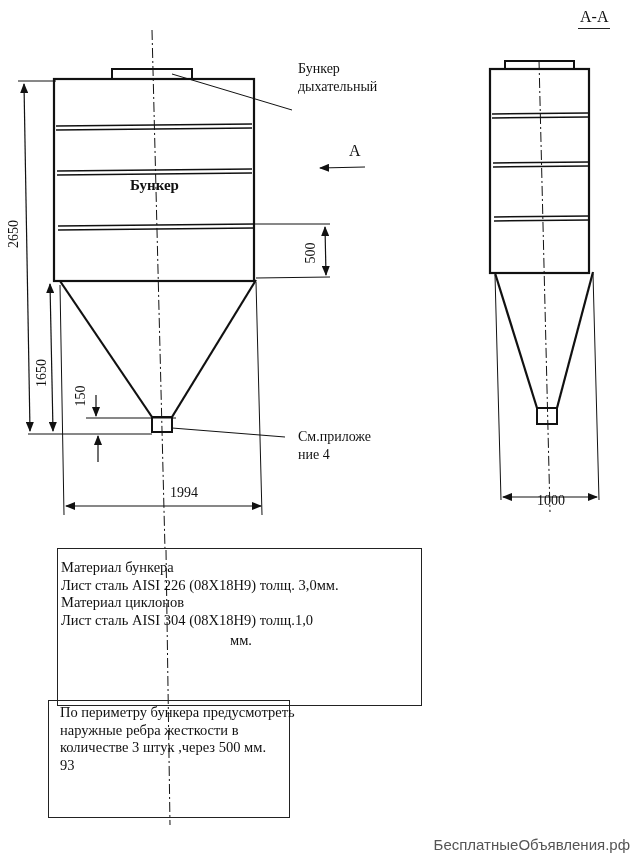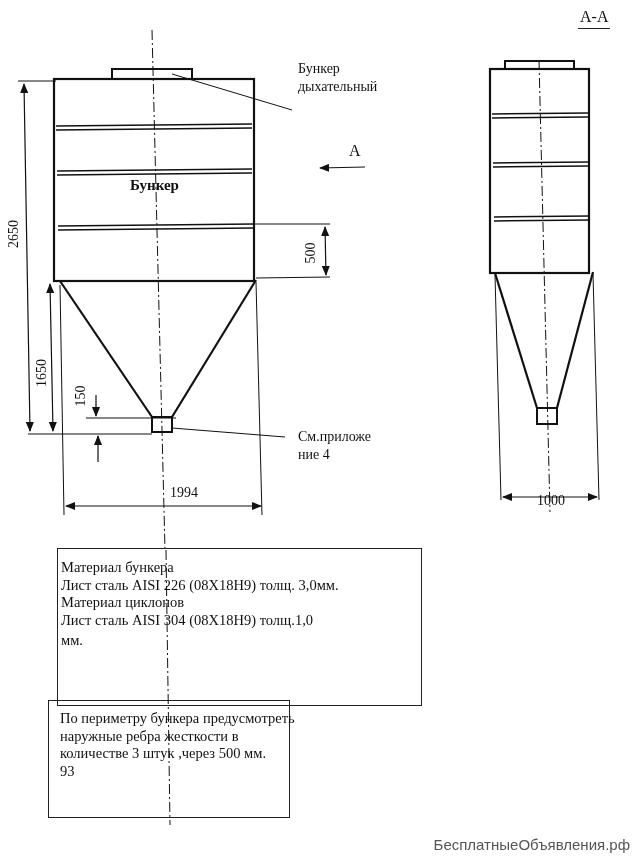--- a/index.html
+++ b/index.html
@@ -104,23 +104,23 @@
 <div class="lbl" style="left:170px;top:484px;">1994</div>
 
 <div class="sect-title" style="left:566px;top:8px;">А-А</div>
 <div class="lbl" style="left:537px;top:476px;margin-top:16px;">1000</div>
 
 <div class="box" style="left:57px;top:520px;width:365px;height:158px;padding:10px 0 0 3px;margin-top:28px;">
   <div class="line">Материал бункера</div>
   <div class="line">Лист сталь AISI 226 (08Х18Н9)  толщ. 3,0мм.</div>
   <div class="line">Материал циклонов</div>
   <div class="line">Лист сталь AISI 304 (08Х18Н9)    толщ.1,0</div>
-  <div class="line" style="margin-top:3px;">мм.</div>
+  <div class="line" style="margin-top:3px;text-align:center;">мм.</div>
 </div>
 
-<div class="box" style="left:48px;top:700px;width:242px;height:118px;padding:9px 0 0 11px;">
+<div class="box" style="left:48px;top:700px;width:242px;height:118px;padding:3px 0 0 11px;">
   <div class="line">По периметру бункера предусмотреть</div>
   <div class="line">наружные ребра жесткости в</div>
   <div class="line">количестве 3 штук ,через 500 мм.</div>
   <div class="line">93</div>
 </div>
 
 <div class="watermark">БесплатныеОбъявления.рф</div>
 
 </body></html>

